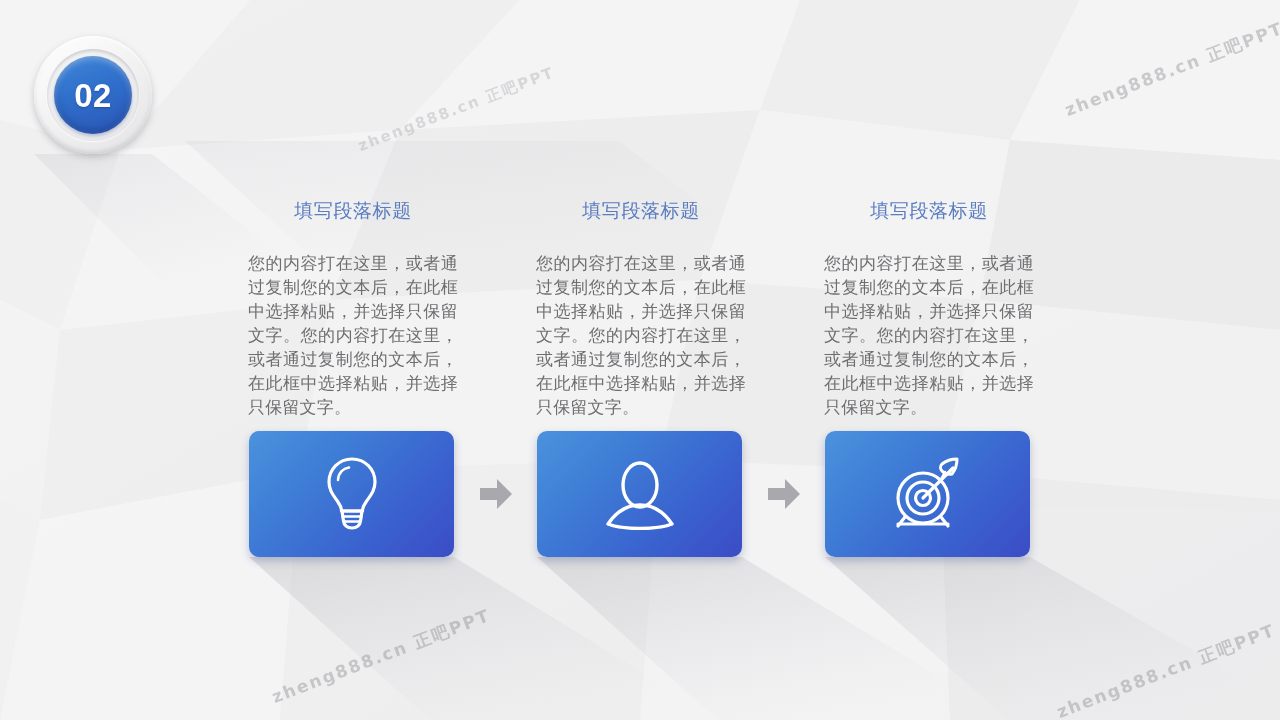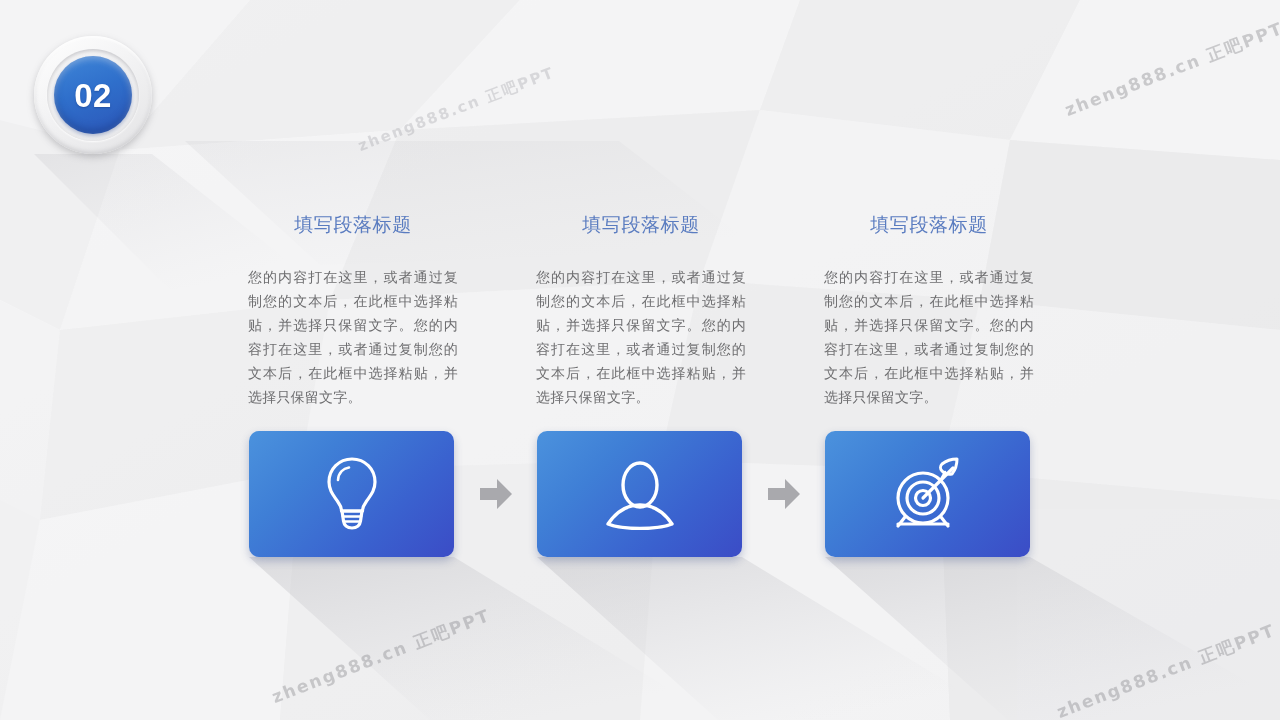--- a/index.html
+++ b/index.html
@@ -125,21 +125,21 @@
     color: #3c3c3e;
     letter-spacing: 2px;
     line-height: 1;
     font-family: "DejaVu Sans", "Liberation Sans", sans-serif;
   }
 
   
   .columns {
     position: absolute;
     left: 0;
-    top: 215px;
+    top: 201px;
     width: 1280px;
     height: 230px;
   }
   .column {
     position: absolute;
     top: 0;
     width: 210px;
   }
   .col-0 { left: 248px; }
   .col-1 { left: 536px; }
@@ -148,21 +148,21 @@
   .col-heading {
     font-size: 19px;
     color: #5a7cc0;
     text-align: center;
     line-height: 1;
     margin: 0 0 31px 0;
     letter-spacing: 0.6px;
     font-family: "DejaVu Sans", "Liberation Sans", sans-serif;
   }
   .col-body {
-    font-size: 14px;
+    font-size: 17px;
     color: #6e6e70;
     line-height: 24px;
     text-align: justify;
     letter-spacing: 0.2px;
     font-family: "DejaVu Sans", "Liberation Sans", sans-serif;
   }
 
   
   .cards {
     position: absolute;

